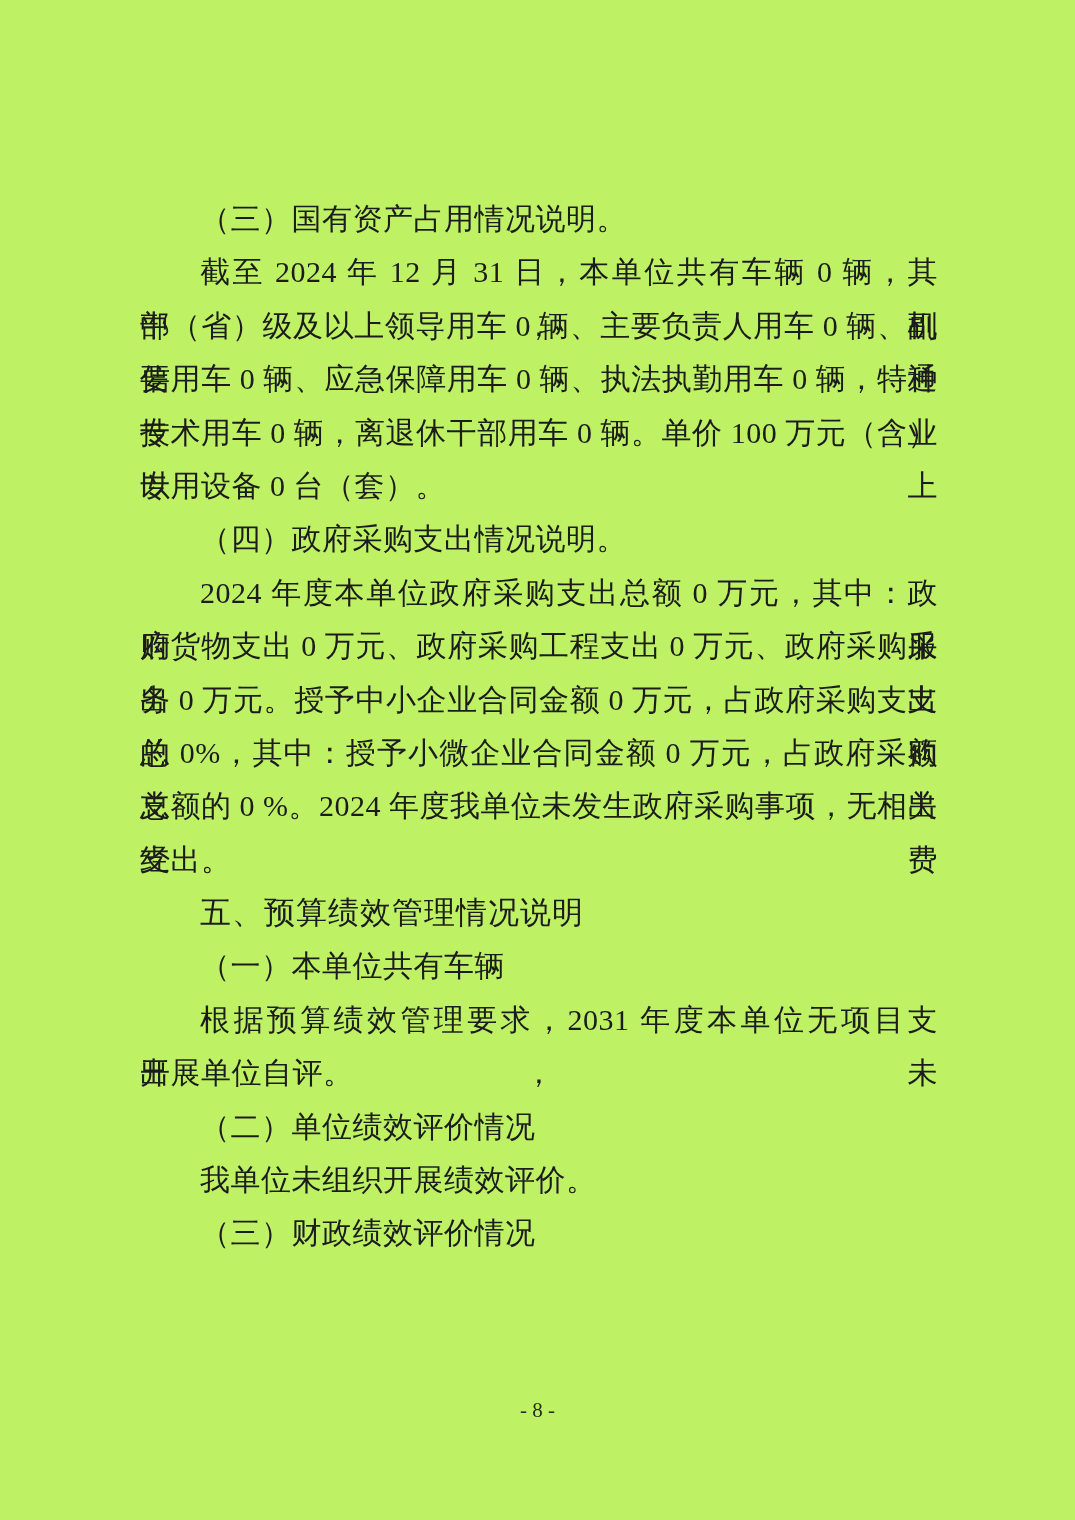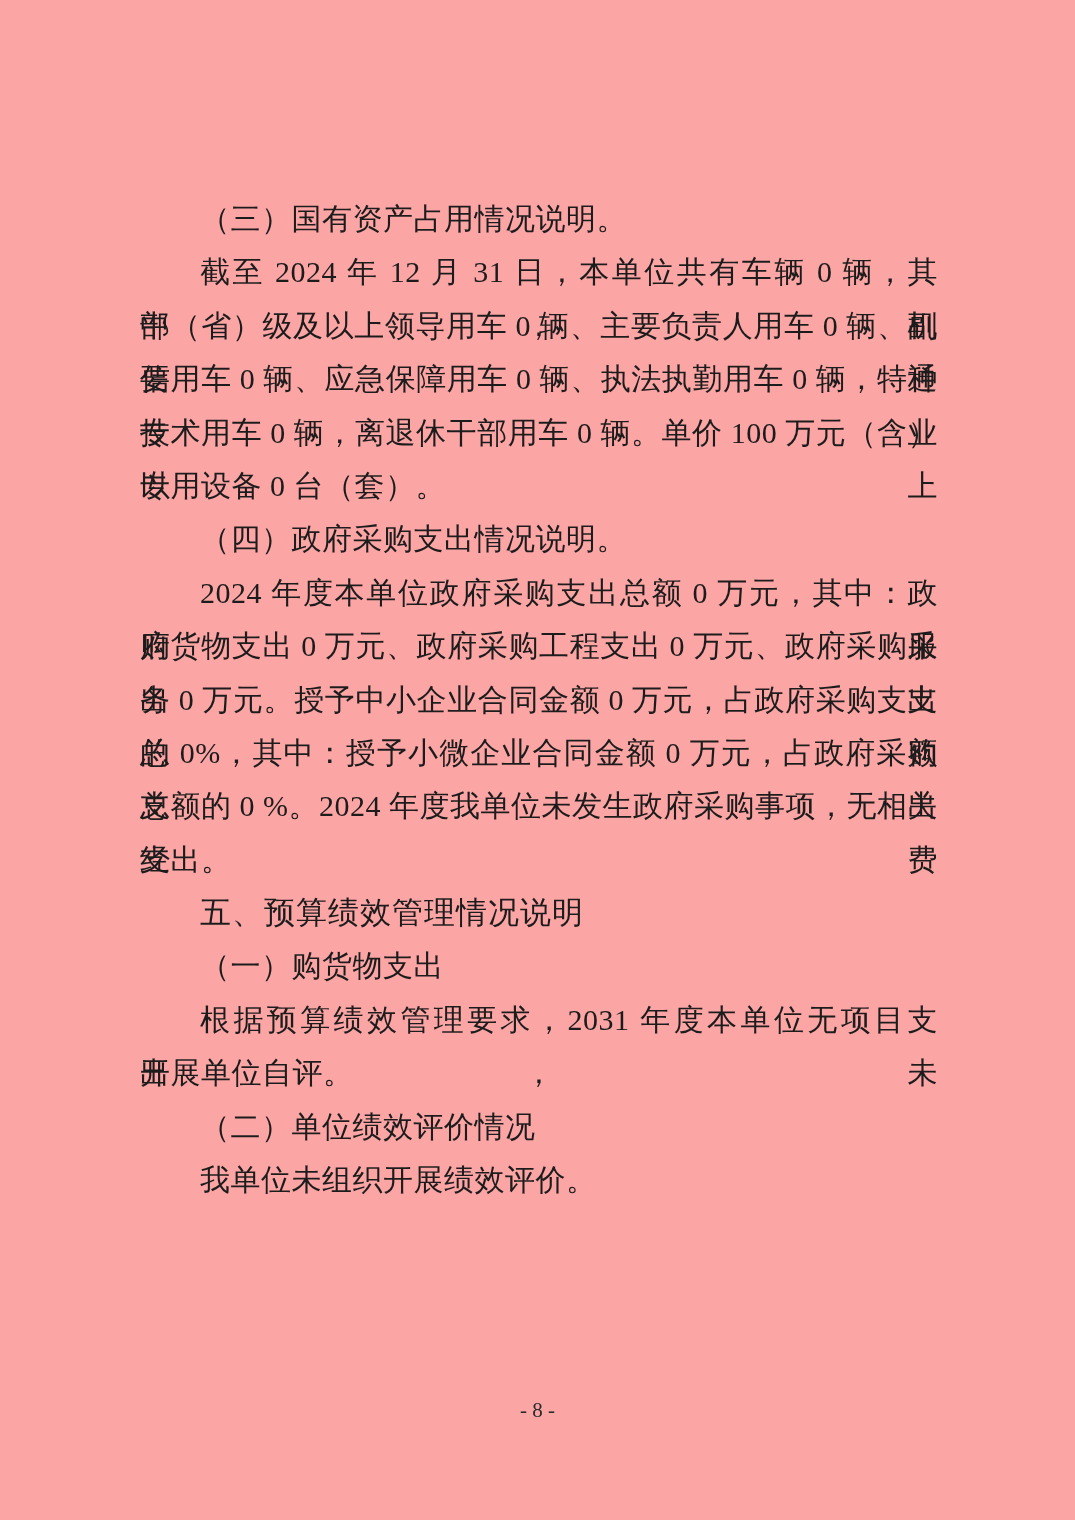--- a/index.html
+++ b/index.html
@@ -9,21 +9,21 @@
     background: #ffffff;
     position: relative;
     font-family: "Liberation Serif", "DejaVu Serif", serif;
     color: #1c1c1c;
   }
   .page {
     position: absolute;
     left: 0; top: 0;
     width: 1075px;
     height: 1520px;
-    background: #fca5a5;
+    background: #bef264;
     overflow: hidden;
   }
   .content {
     position: absolute;
     left: 140px;
     top: 192px;
     width: 798px;
   }
   .line {
     height: 53.4px;
@@ -75,20 +75,21 @@
     <div class="line jf">技术用车 0 辆，离退休干部用车 0 辆。单价 100 万元（含）以上</div>
     <div class="line">专用设备 0 台（套）。</div>
     <div class="line hk ind">（四）政府采购支出情况说明。</div>
     <div class="line jf ind">2024 年度本单位政府采购支出总额 0 万元，其中：政府采</div>
     <div class="line jf">购货物支出 0 万元、政府采购工程支出 0 万元、政府采购服务支</div>
     <div class="line jf">出 0 万元。授予中小企业合同金额 0 万元，占政府采购支出总额</div>
     <div class="line jf">的 0%，其中：授予小微企业合同金额 0 万元，占政府采购支出</div>
     <div class="line jf">总额的 0 %。2024 年度我单位未发生政府采购事项，无相关经费</div>
     <div class="line">支出。</div>
     <div class="line hh ind">五、预算绩效管理情况说明</div>
-    <div class="line hk ind">（一）购货物支出</div>
+    <div class="line hk ind">（一）本单位共有车辆</div>
     <div class="line jf ind">根据预算绩效管理要求，2031 年度本单位无项目支出，未</div>
     <div class="line">开展单位自评。</div>
     <div class="line hk ind">（二）单位绩效评价情况</div>
     <div class="line ind">我单位未组织开展绩效评价。</div>
+    <div class="line hk ind">（三）财政绩效评价情况</div>
   </div>
   <div class="pageno">- 8 -</div>
 </div>
 
 </body></html>

